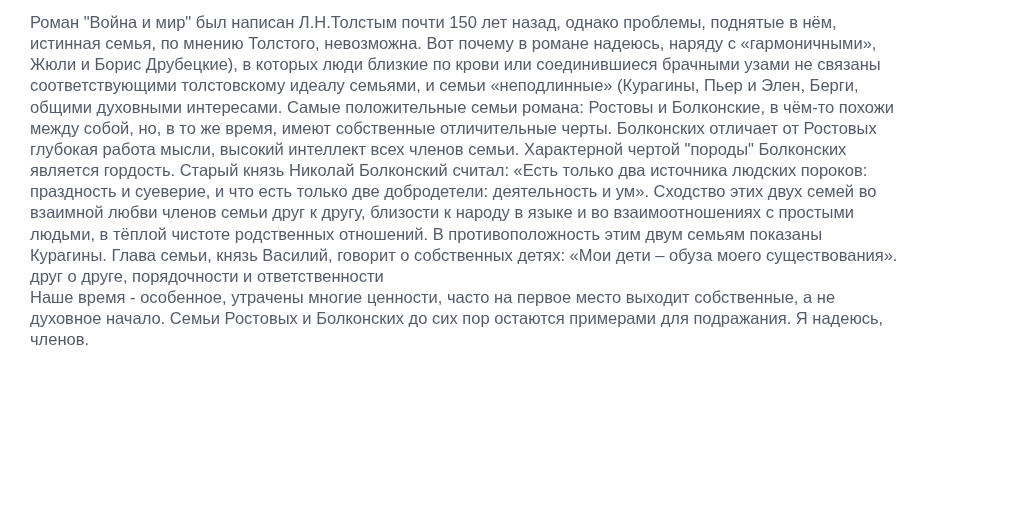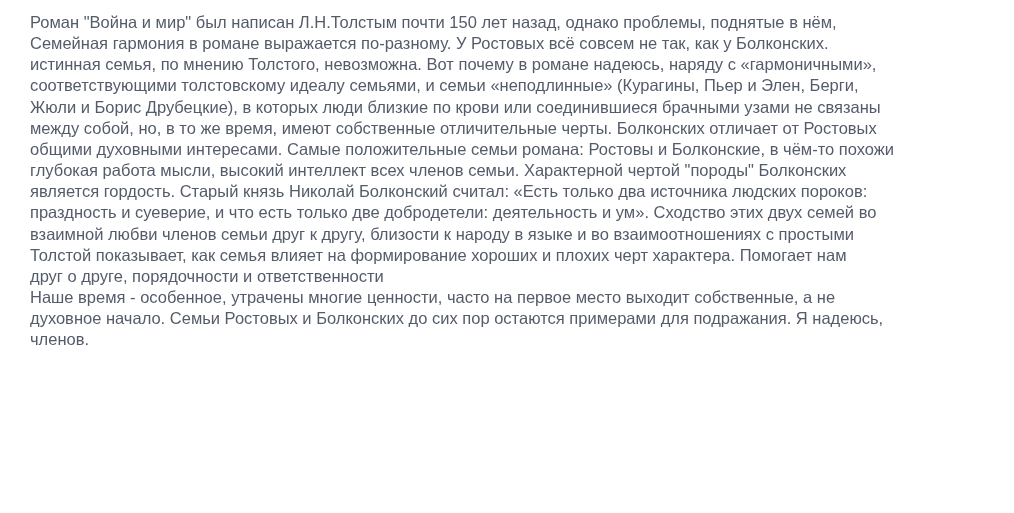--- a/index.html
+++ b/index.html
@@ -26,29 +26,29 @@
     white-space: nowrap;
     overflow: hidden;
   }
 </style>
 </head>
 <body>
 
 <main class="page">
   <div class="essay" id="essay">
       <div class="line">Роман "Война и мир" был написан Л.Н.Толстым почти 150 лет назад, однако проблемы, поднятые в нём,</div>
-      <div class="line">Семейная гармония в романе выражается по-разному. У Ростовых всё совсем не так, как у Болконских.</div>
       <div class="line">истинная семья, по мнению Толстого, невозможна. Вот почему в романе надеюсь, наряду с «гармоничными»,</div>
+      <div class="line">Жюли и Борис Друбецкие), в которых люди близкие по крови или соединившиеся брачными узами не связаны</div>
       <div class="line">соответствующими толстовскому идеалу семьями, и семьи «неподлинные» (Курагины, Пьер и Элен, Берги,</div>
-      <div class="line">Жюли и Борис Друбецкие), в которых люди близкие по крови или соединившиеся брачными узами не связаны</div>
+      <div class="line">общими духовными интересами. Самые положительные семьи романа: Ростовы и Болконские, в чём-то похожи</div>
       <div class="line">между собой, но, в то же время, имеют собственные отличительные черты. Болконских отличает от Ростовых</div>
-      <div class="line">общими духовными интересами. Самые положительные семьи романа: Ростовы и Болконские, в чём-то похожи</div>
       <div class="line">глубокая работа мысли, высокий интеллект всех членов семьи. Характерной чертой "породы" Болконских</div>
       <div class="line">является гордость. Старый князь Николай Болконский считал: «Есть только два источника людских пороков:</div>
       <div class="line">праздность и суеверие, и что есть только две добродетели: деятельность и ум». Сходство этих двух семей во</div>
       <div class="line">взаимной любви членов семьи друг к другу, близости к народу в языке и во взаимоотношениях с простыми</div>
-      <div class="line">Толстой показывает, как семья влияет на формирование хороших и плохих черт характера. Помогает нам</div>
+      <div class="line">людьми, в тёплой чистоте родственных отношений. В противоположность этим двум семьям показаны</div>
+      <div class="line">Курагины. Глава семьи, князь Василий, говорит о собственных детях: «Мои дети – обуза моего существования».</div>
       <div class="line">друг о друге, порядочности и ответственности</div>
       <div class="line">Наше время - особенное, утрачены многие ценности, часто на первое место выходит собственные, а не</div>
       <div class="line">духовное начало. Семьи Ростовых и Болконских до сих пор остаются примерами для подражания. Я надеюсь,</div>
       <div class="line">членов.</div>
     </div>
 </main>
 
 </body></html>

